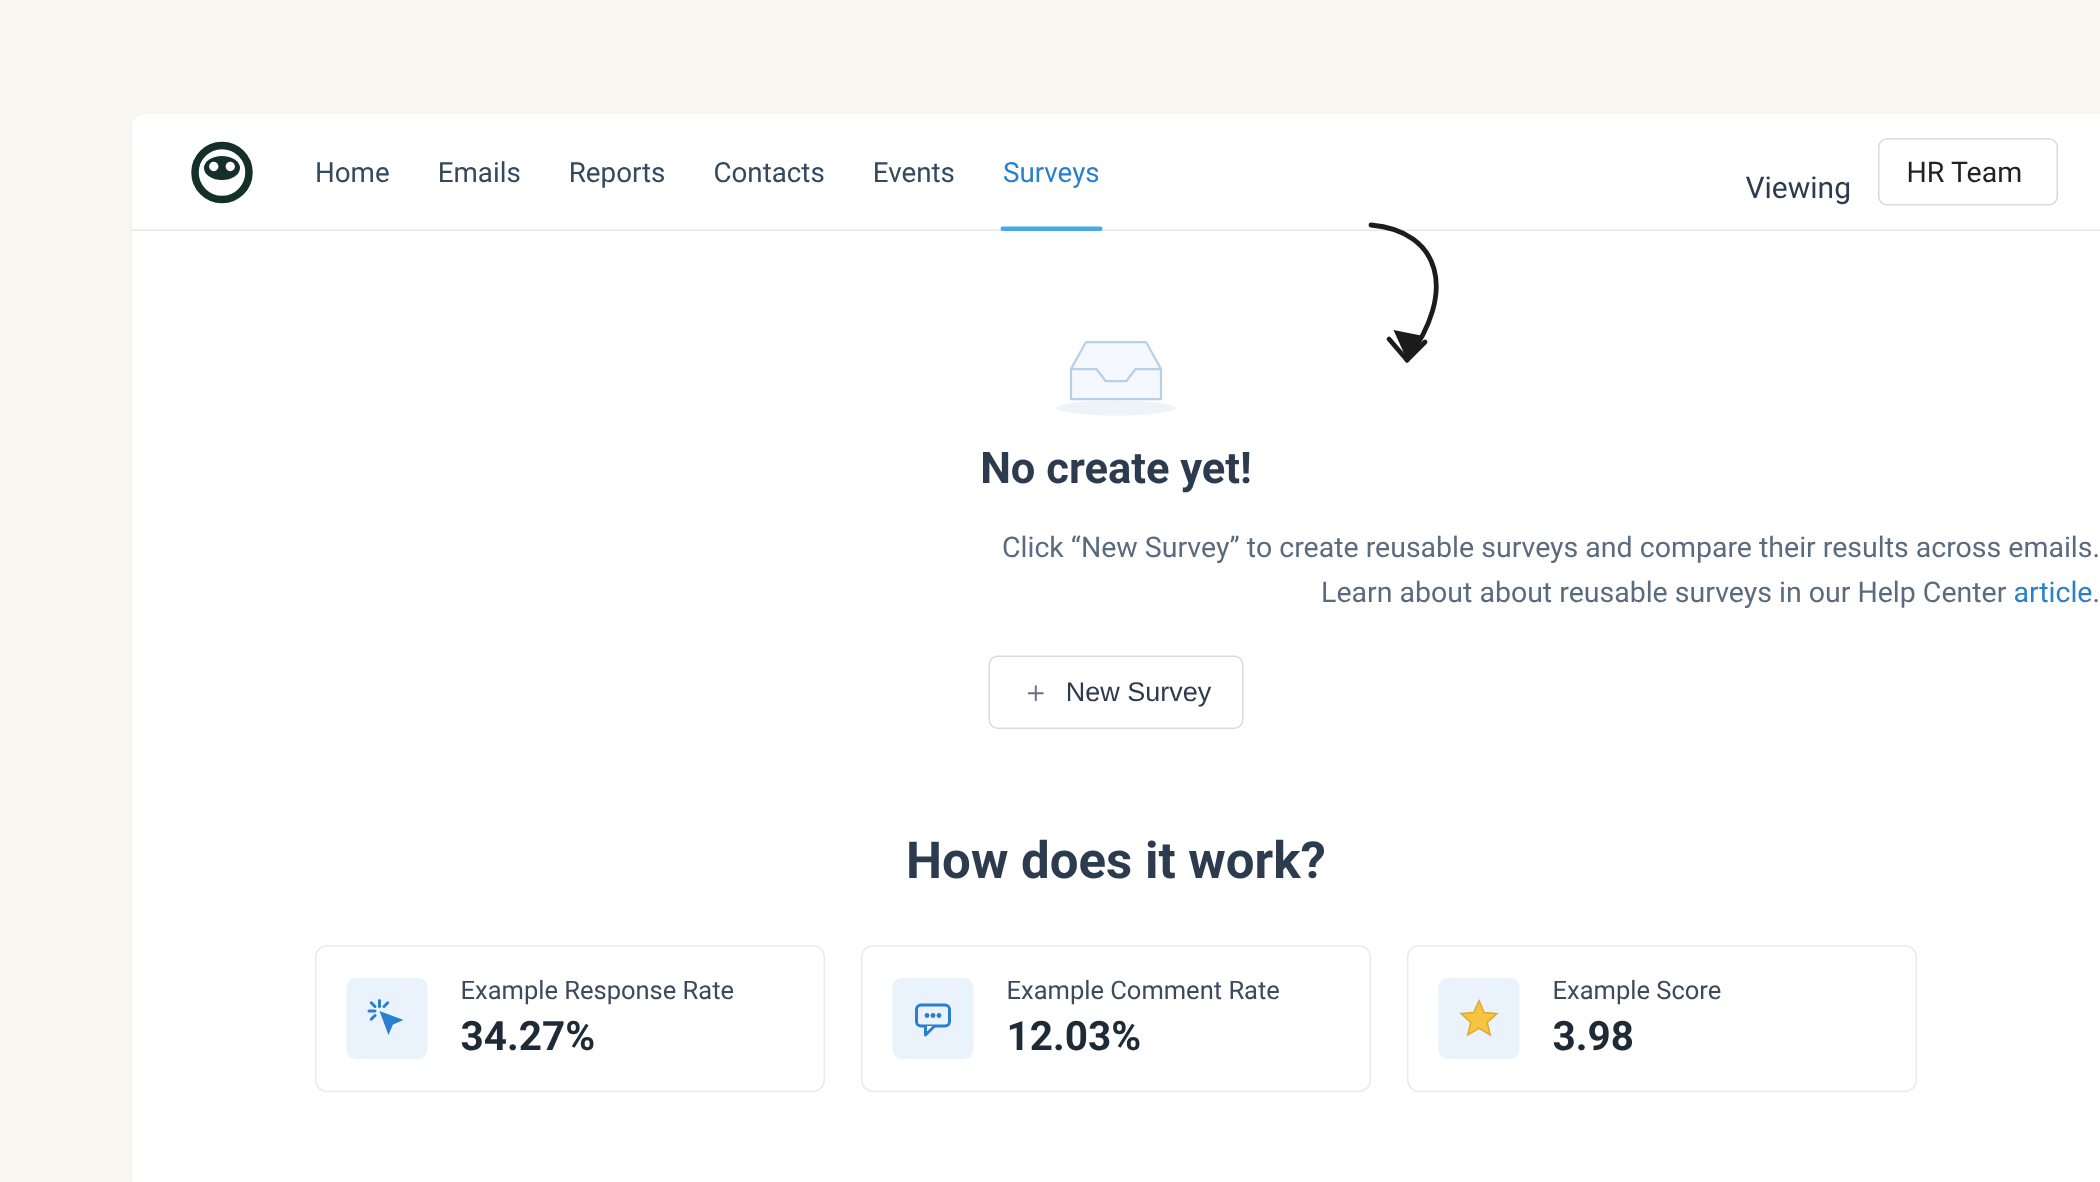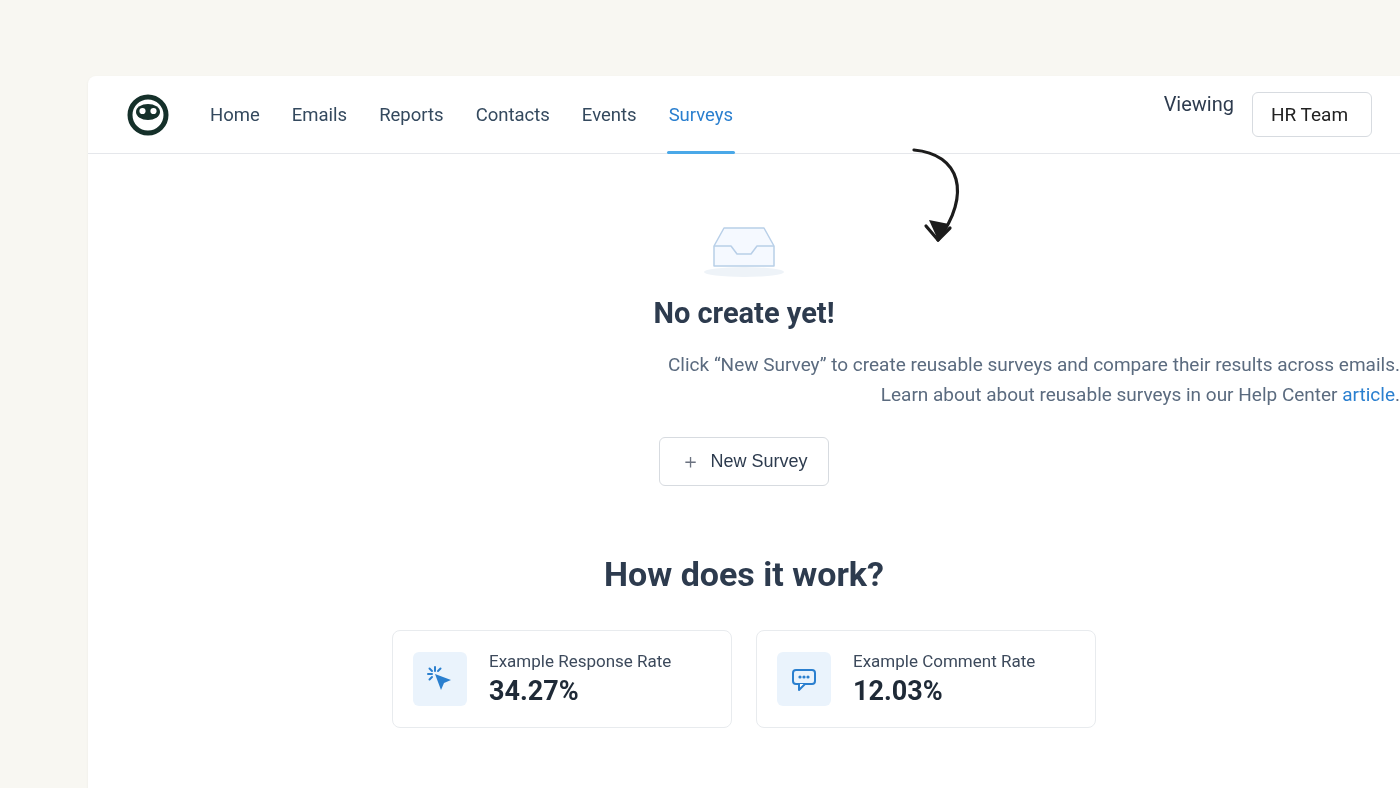--- a/index.html
+++ b/index.html
@@ -52,21 +52,21 @@
       position: absolute;
       left: -2px; right: -2px;
       bottom: -1px;
       height: 3px;
       background: #4aa8e8;
       border-radius: 2px;
     }
     .right-side {
       margin-left: auto;
       display: flex;
-      align-items: flex-start;
+      align-items: flex-end;
       gap: 18px;
     }
     .viewing-label {
       font-size: 20px;
       color: #2d3b4e;
     }
     .team-select {
       border: 1px solid #d7dbe0;
       border-radius: 6px;
       padding: 10px 18px;
@@ -242,17 +242,28 @@
             <circle cx="15" cy="13" r="1.6" fill="#2a7fcf"></circle>
             <circle cx="19" cy="13" r="1.6" fill="#2a7fcf"></circle>
           </svg>
         </div>
         <div>
           <div class="card-label">Example Comment Rate</div>
           <div class="card-value">12.03%</div>
         </div>
       </div>
 
+      <div class="card">
+        <div class="card-icon star">
+          <svg width="30" height="30" viewBox="0 0 30 30">
+            <path d="M15 3 L18.5 11 L27 11.8 L20.5 17.6 L22.5 26 L15 21.5 L7.5 26 L9.5 17.6 L3 11.8 L11.5 11 Z" fill="#f5c542" stroke="#e0a830" stroke-width="1"></path>
+          </svg>
+        </div>
+        <div>
+          <div class="card-label">Example Score</div>
+          <div class="card-value">3.98</div>
+        </div>
+      </div>
 
     </div>
 
   </div>
 </div>
 
 </body></html>

